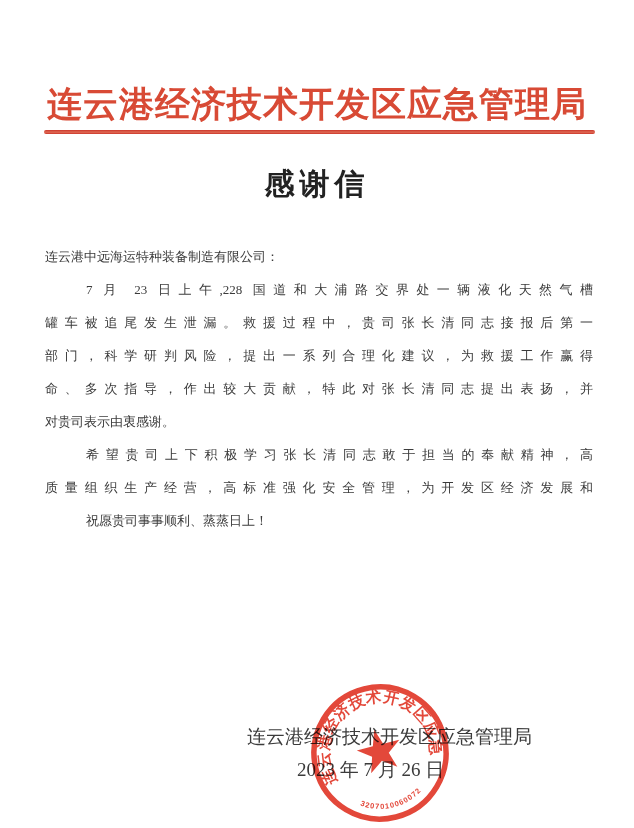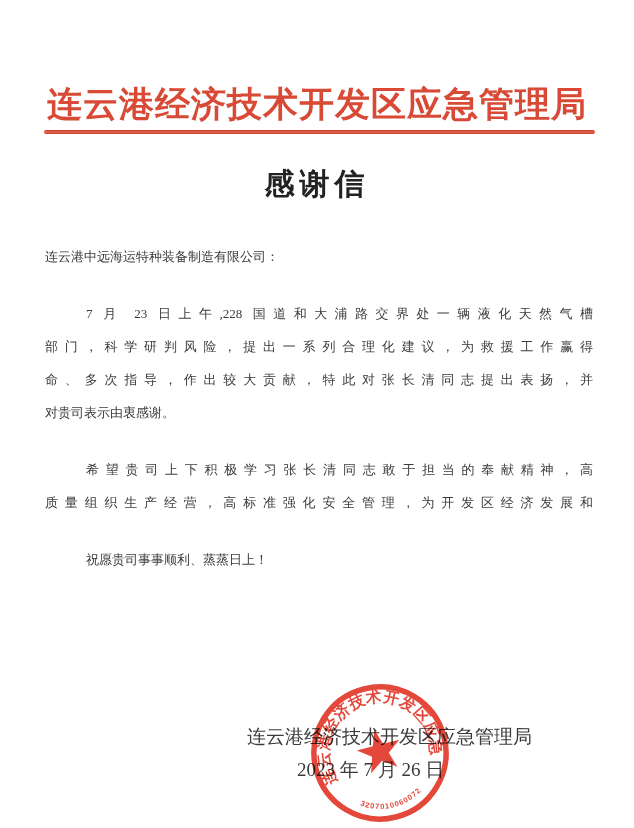--- a/index.html
+++ b/index.html
@@ -57,21 +57,21 @@
   .line {
     height: 33px;
     line-height: 33px;
     white-space: normal;
     overflow: visible;
   }
   .line.full {
     text-align: justify;
     text-align-last: justify;
   }
-  .line.indent { text-indent: 41px; margin-top: 24px; }
+  .line.indent { text-indent: 41px; }
   .signature-org {
     position: absolute;
     top: 724px;
     left: 247px;
     font-size: 19px;
     color: var(--body_text, #3b3b3b);
     white-space: nowrap;
     z-index: 1;
   }
   .signature-date {
@@ -117,20 +117,21 @@
 
   <div class="header-title">连云港经济技术开发区应急管理局</div>
 
   <div class="red-rule"></div>
 
   <div class="letter-title">感谢信</div>
 
   <div class="body-text">
     <div class="line">连云港中远海运特种装备制造有限公司：</div>
     <div class="line indent full">7 月 23 日上午,228 国道和大浦路交界处一辆液化天然气槽</div>
+    <div class="line full">罐车被追尾发生泄漏。救援过程中，贵司张长清同志接报后第一</div>
     <div class="line full">部门，科学研判风险，提出一系列合理化建议，为救援工作赢得</div>
     <div class="line full">命、多次指导，作出较大贡献，特此对张长清同志提出表扬，并</div>
     <div class="line">对贵司表示由衷感谢。</div>
     <div class="line indent full">希望贵司上下积极学习张长清同志敢于担当的奉献精神，高</div>
     <div class="line full">质量组织生产经营，高标准强化安全管理，为开发区经济发展和</div>
     <div class="line indent">祝愿贵司事事顺利、蒸蒸日上！</div>
   </div>
 
   <div class="signature-org">连云港经济技术开发区应急管理局</div>
 

